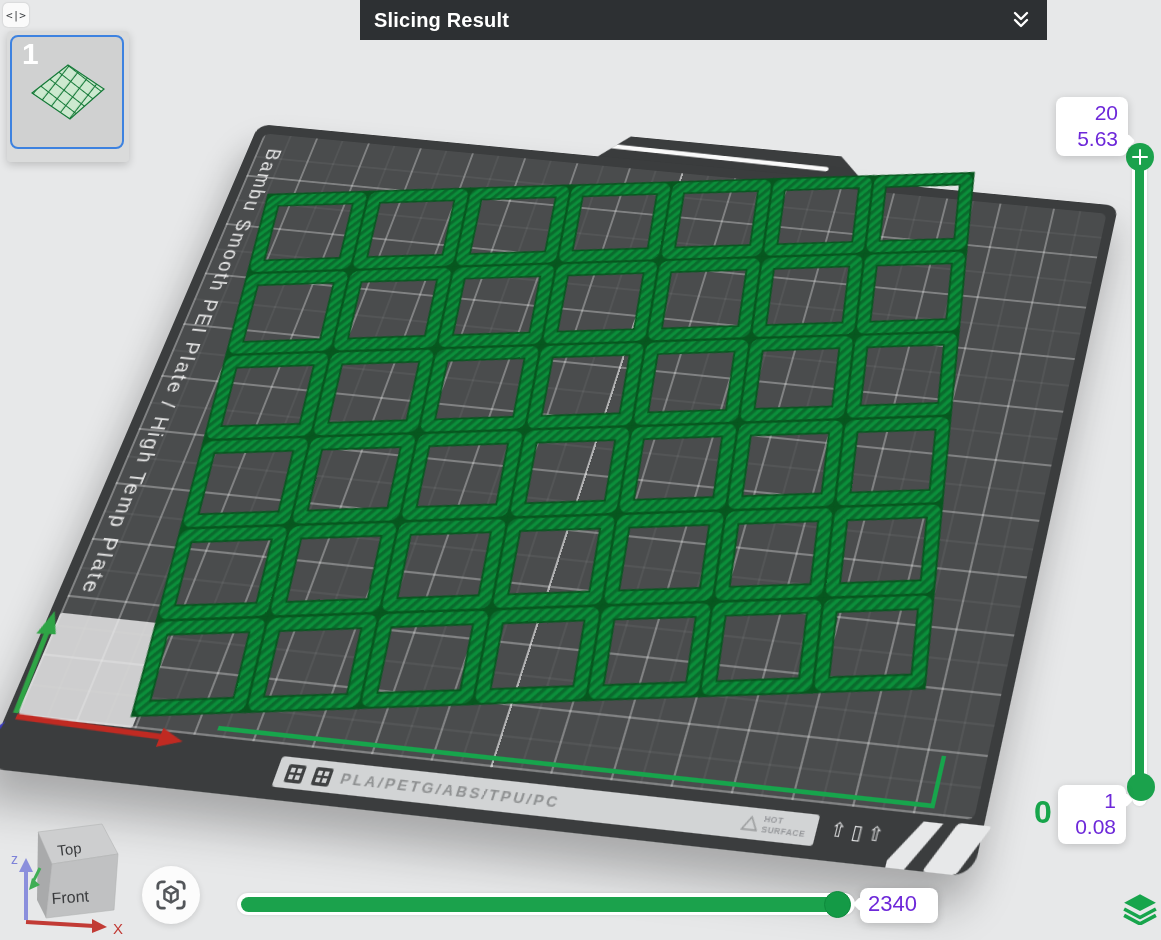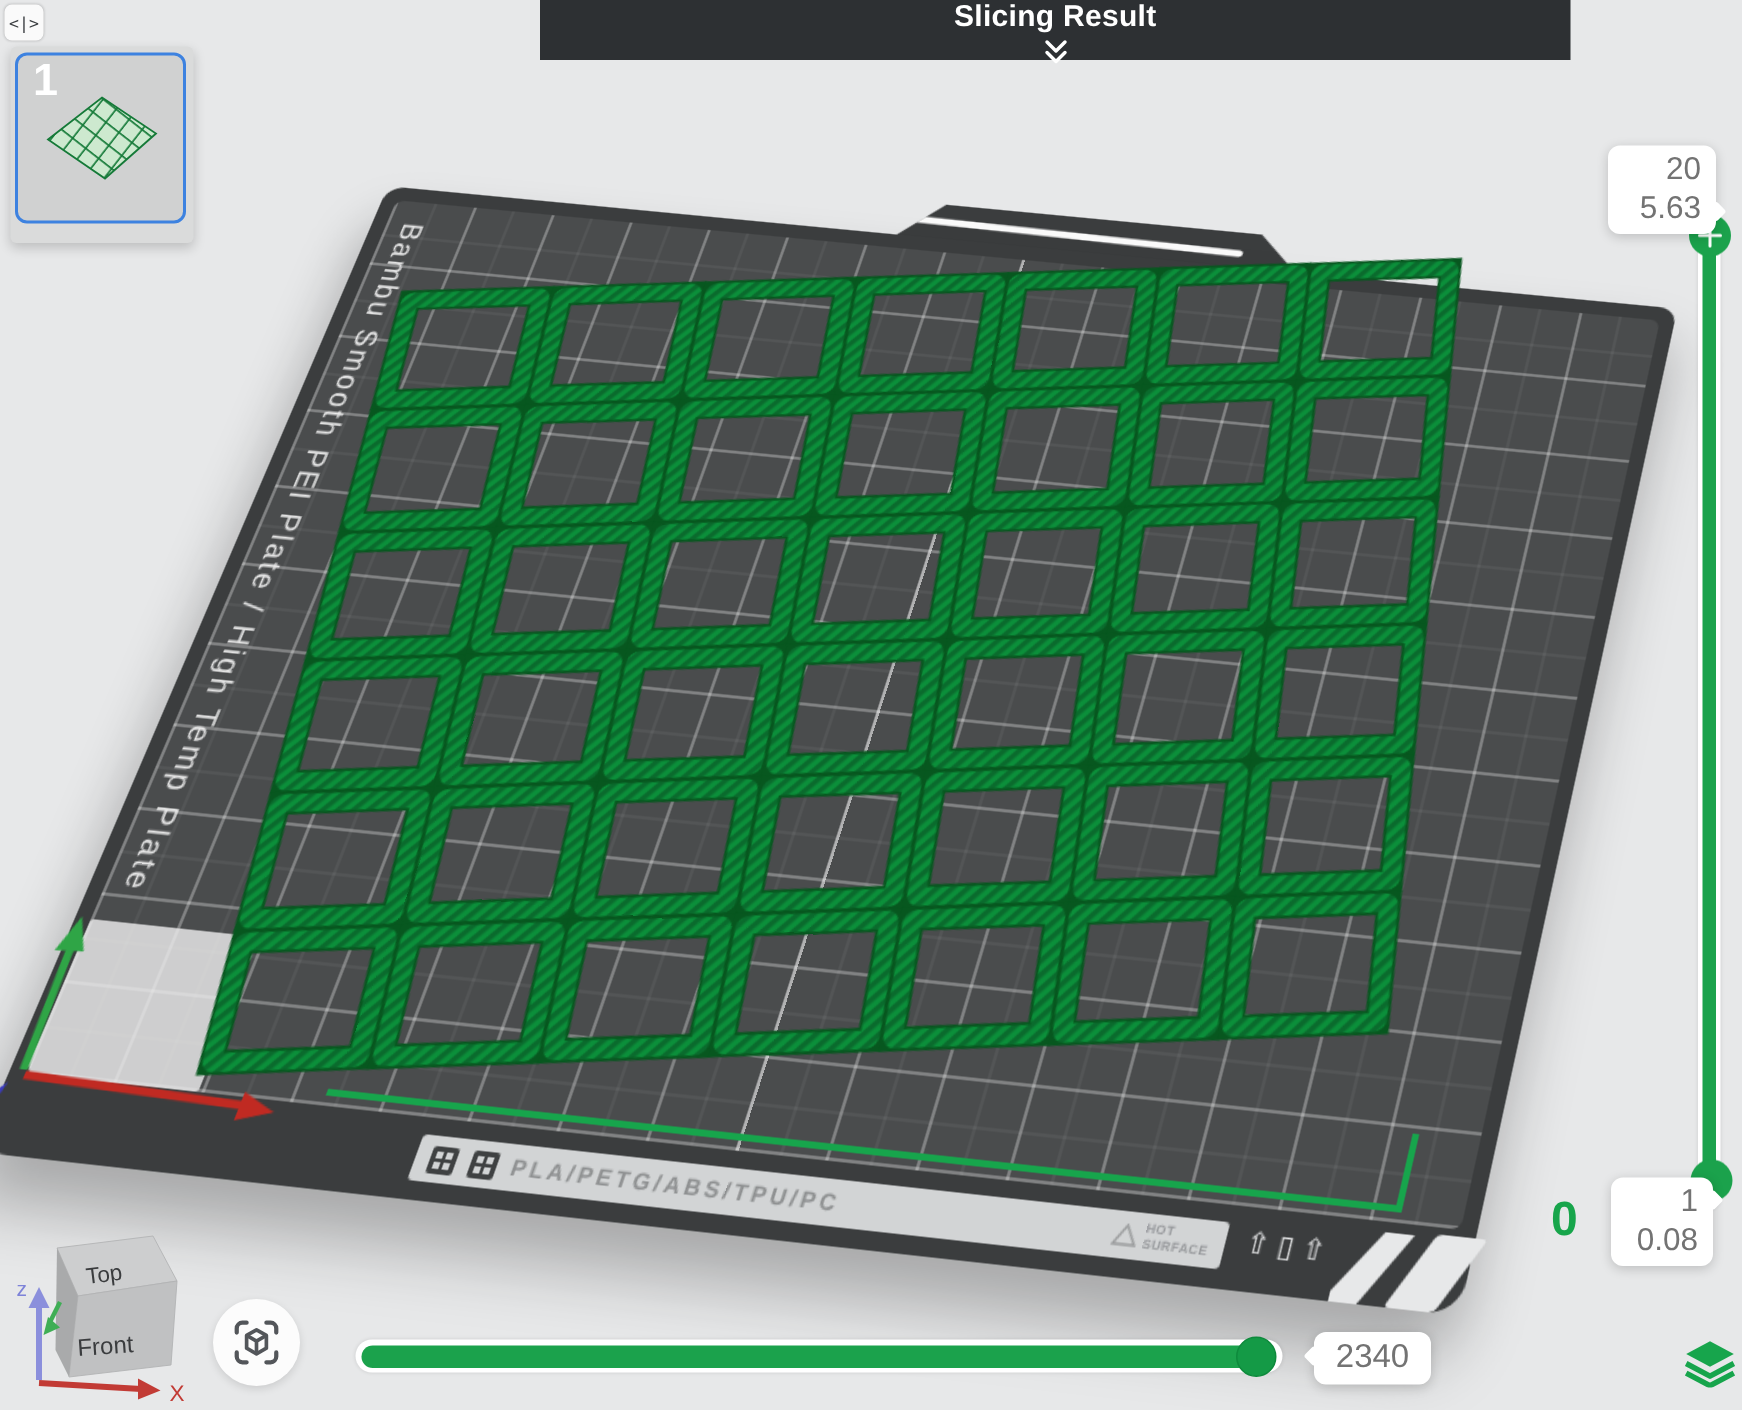--- a/index.html
+++ b/index.html
@@ -6,21 +6,21 @@
   body{
     width:1161px;height:940px;position:relative;overflow:hidden;
     background:#e7e8e9;
     font-family:"Liberation Sans","DejaVu Sans",sans-serif;
     -webkit-font-smoothing:antialiased;
   }
   
   .header-bar{
     position:absolute;left:360px;top:0;width:687px;height:40px;
     background:#2d3033;display:flex;align-items:center;justify-content:space-between;
-    padding:0 14px;box-sizing:border-box;z-index:20;flex-direction:column;
+    padding:0 14px;box-sizing:border-box;z-index:20;
   }
   .header-title{color:#fff;font-size:20px;font-weight:700;letter-spacing:.2px;}
   .header-collapse{cursor:pointer;display:flex;align-items:center;}
   
   .code-toggle{
     position:absolute;left:3px;top:3px;width:26px;height:24px;background:#fafafa;
     border-radius:5px;display:flex;align-items:center;justify-content:center;
     font-family:"DejaVu Sans Mono",monospace;font-size:11px;color:#3a3d40;z-index:30;
     box-shadow:0 0 2px rgba(0,0,0,.2);
   }
@@ -114,21 +114,21 @@
   .vhandle{
     position:absolute;width:28px;height:28px;border-radius:50%;background:#1ba24c;z-index:50;cursor:grab;
   }
   .vhandle.top{left:1126px;top:143px;}
   .vhandle.bottom{left:1127px;top:773px;}
   .vhandle.top::before,.vhandle.top::after{content:"";position:absolute;background:#fff;border-radius:1px;}
   .vhandle.top::before{left:6px;top:13px;width:16px;height:2.4px;}
   .vhandle.top::after{left:13px;top:6px;width:2.4px;height:16px;}
   .tooltip{
     position:absolute;background:#fff;border-radius:8px;box-shadow:0 2px 8px rgba(0,0,0,.18);
-    color:#737373;z-index:55;text-align:right;padding:3px 10px 5px;margin-left:16px;
+    color:#6d28d9;z-index:55;text-align:right;padding:3px 10px 5px;
   }
   .tooltip .tl{font-size:21px;line-height:1.22;}
   .tooltip-top{left:1056px;top:97px;width:52px;}
   .tooltip-top::after{
     content:"";position:absolute;right:-5px;bottom:10px;width:10px;height:10px;background:#fff;
     transform:rotate(45deg);border-radius:2px;
   }
   .tooltip-bottom{left:1058px;top:785px;width:48px;}
   .tooltip-bottom::after{
     content:"";position:absolute;right:-5px;top:10px;width:10px;height:10px;background:#fff;
@@ -138,21 +138,21 @@
   .hslider-track{
     position:absolute;left:237px;top:893px;width:618px;height:22px;background:#fff;
     border-radius:11px;z-index:45;box-shadow:0 0 3px rgba(0,0,0,.12);
   }
   .hslider-fill{position:absolute;left:4px;top:3.5px;right:18px;height:15px;background:#1ba24c;border-radius:8px;}
   .hhandle{
     position:absolute;left:824px;top:891px;width:27px;height:27px;border-radius:50%;
     background:#13954408;background-color:#149a46;z-index:50;cursor:grab;border:1px solid #0e8a3c;box-sizing:border-box;
   }
   .tooltip-move{
-    position:absolute;left:860px;top:888px;width:62px;padding:3px 8px 5px;text-align:center;z-index:55;
+    position:absolute;left:860px;top:888px;width:62px;padding:3px 8px 5px;text-align:left;z-index:55;
   }
   .tooltip-move::before{
     content:"";position:absolute;left:-5px;top:11px;width:10px;height:10px;background:#fff;
     transform:rotate(45deg);border-radius:2px;
   }
   .tooltip-move .tl{font-size:22px;}
   
   .layers-btn{position:absolute;left:1122px;top:893px;width:36px;height:32px;z-index:45;cursor:pointer;}
   
   .viewcube{position:absolute;left:4px;top:820px;z-index:30;cursor:pointer;}

